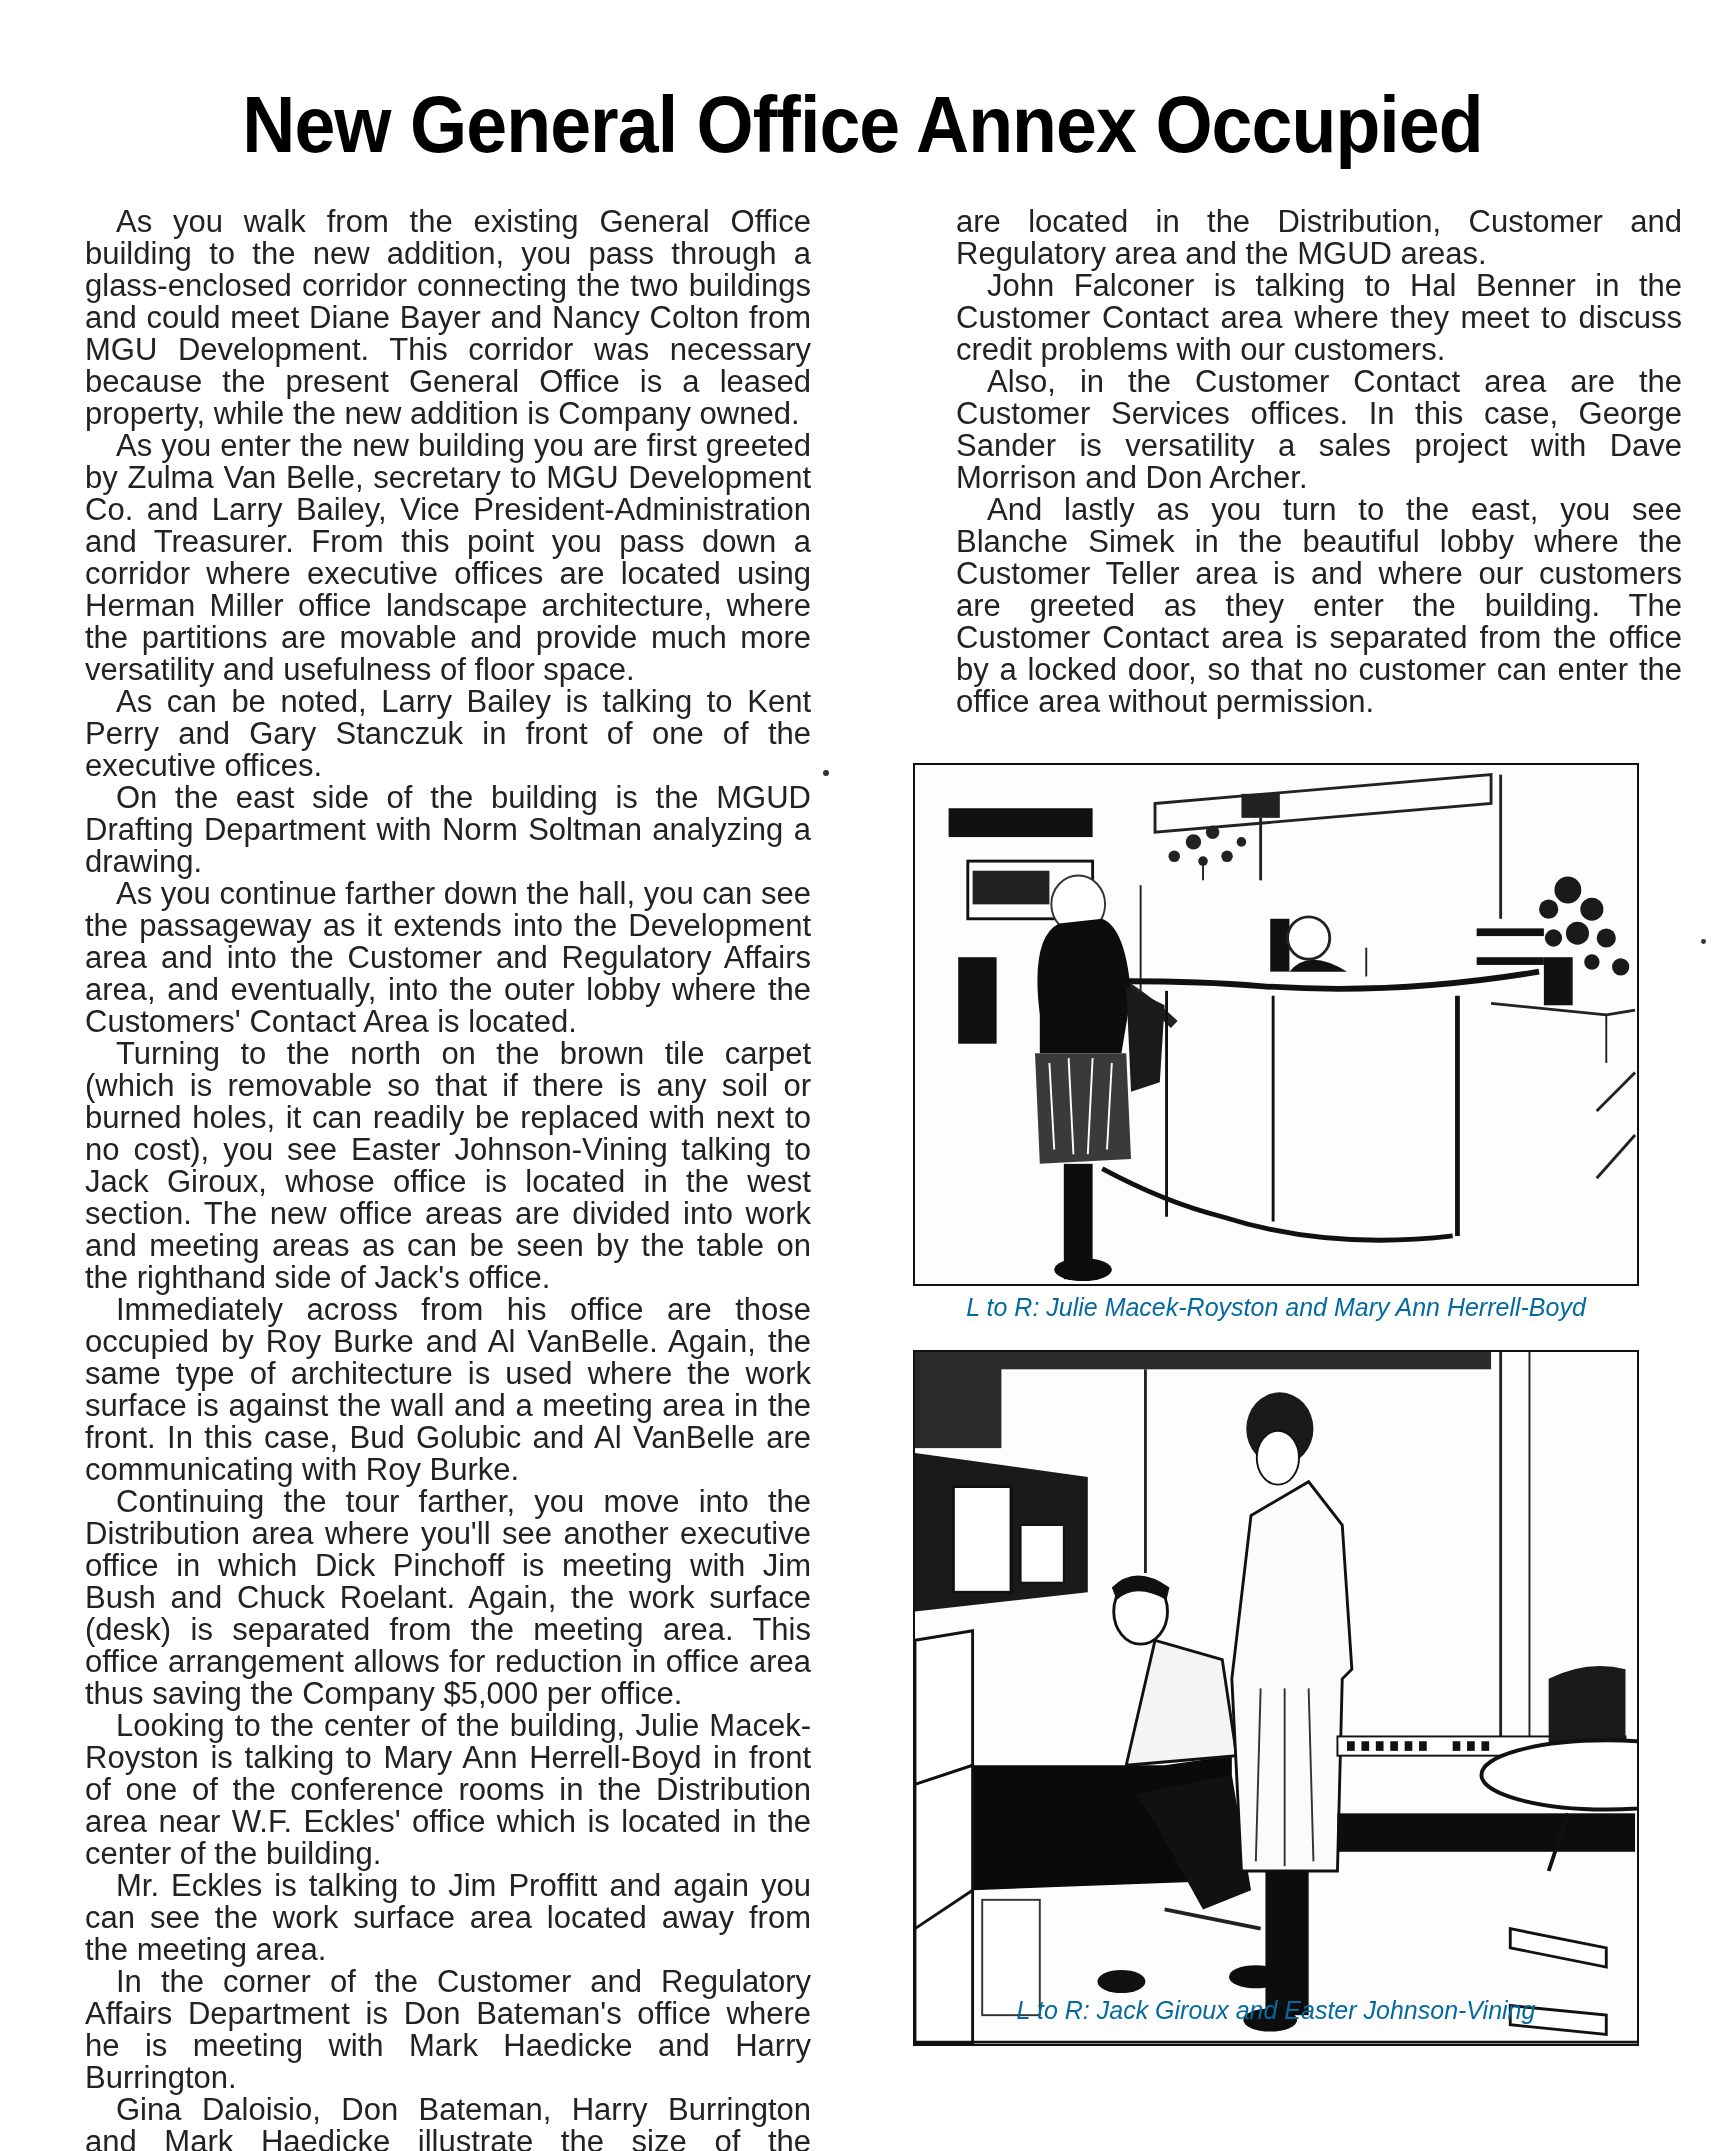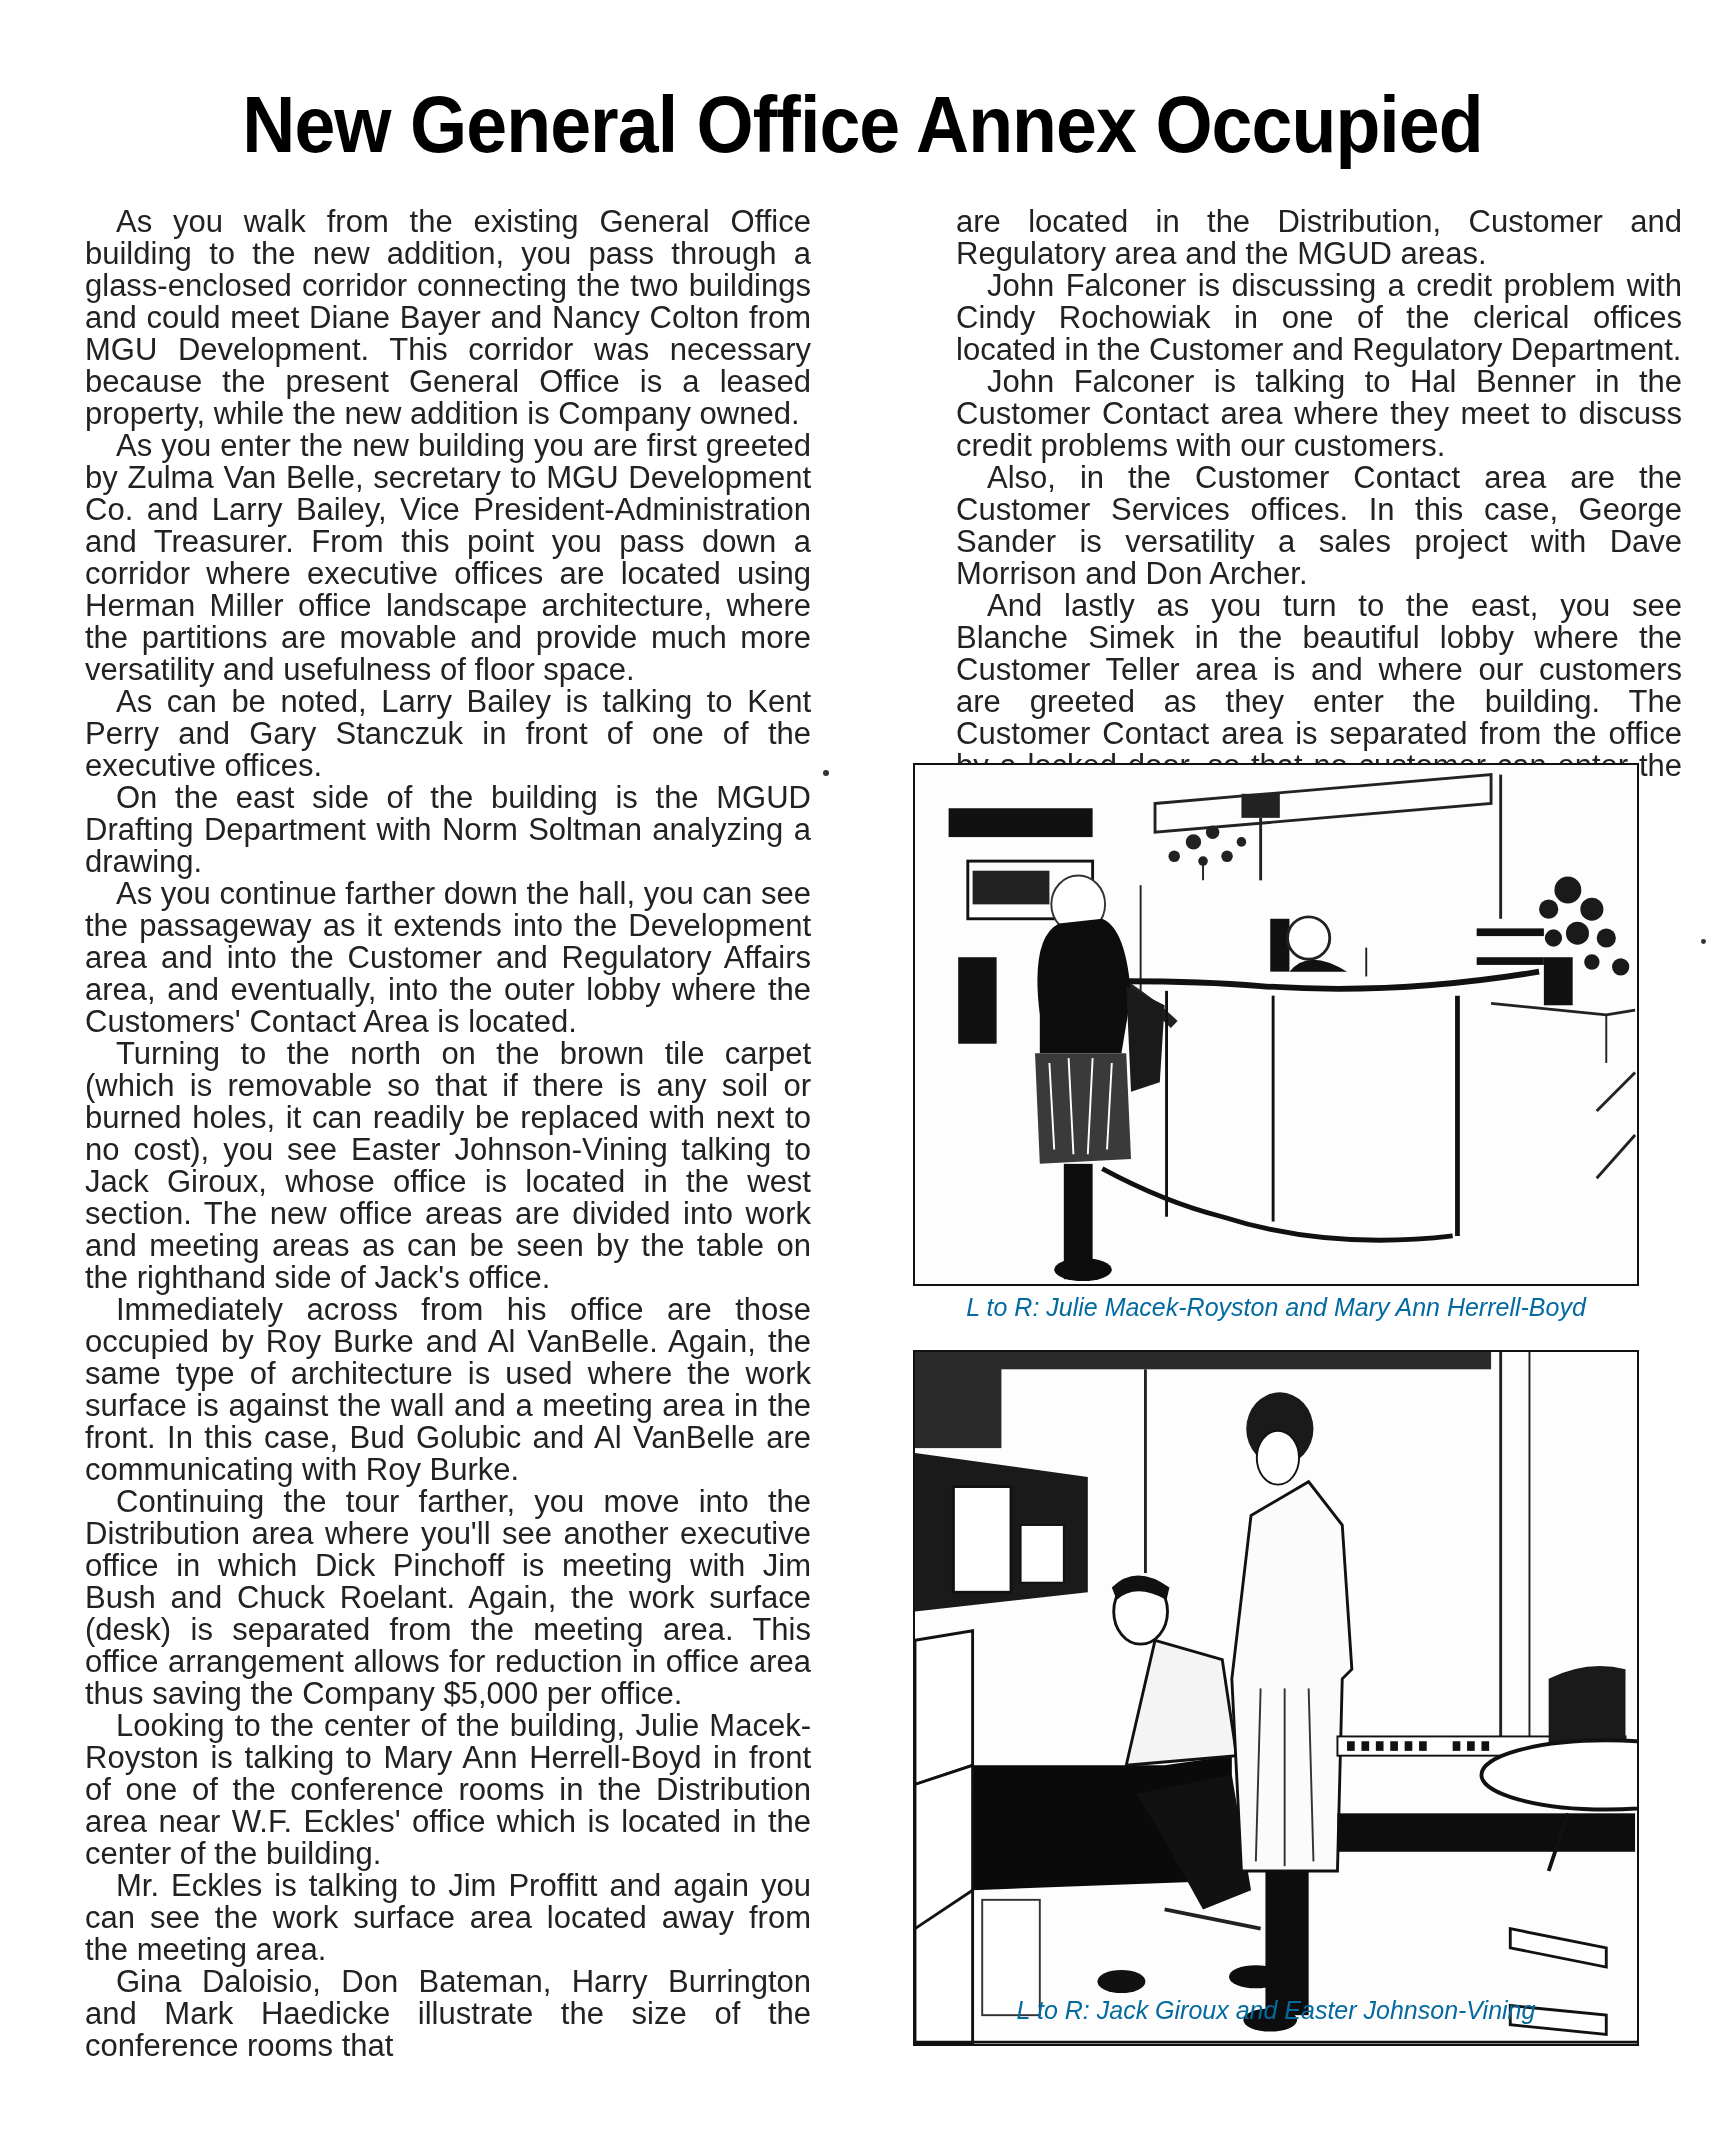--- a/index.html
+++ b/index.html
@@ -42,26 +42,26 @@
   <p>As you walk from the existing General Office building to the new addition, you pass through a glass-enclosed corridor connecting the two buildings and could meet Diane Bayer and Nancy Colton from MGU Development. This corridor was necessary because the present General Office is a leased property, while the new addition is Company owned.</p>
   <p>As you enter the new building you are first greeted by Zulma Van Belle, secretary to MGU Development Co. and Larry Bailey, Vice President-Administration and Treasurer. From this point you pass down a corridor where executive offices are located using Herman Miller office landscape architecture, where the partitions are movable and provide much more versatility and usefulness of floor space.</p>
   <p>As can be noted, Larry Bailey is talking to Kent Perry and Gary Stanczuk in front of one of the executive offices.</p>
   <p>On the east side of the building is the MGUD Drafting Department with Norm Soltman analyzing a drawing.</p>
   <p>As you continue farther down the hall, you can see the passageway as it extends into the Development area and into the Customer and Regulatory Affairs area, and eventually, into the outer lobby where the Customers' Contact Area is located.</p>
   <p>Turning to the north on the brown tile carpet (which is removable so that if there is any soil or burned holes, it can readily be replaced with next to no cost), you see Easter Johnson-Vining talking to Jack Giroux, whose office is located in the west section. The new office areas are divided into work and meeting areas as can be seen by the table on the righthand side of Jack's office.</p>
   <p>Immediately across from his office are those occupied by Roy Burke and Al VanBelle. Again, the same type of architecture is used where the work surface is against the wall and a meeting area in the front. In this case, Bud Golubic and Al VanBelle are communicating with Roy Burke.</p>
   <p>Continuing the tour farther, you move into the Distribution area where you'll see another executive office in which Dick Pinchoff is meeting with Jim Bush and Chuck Roelant. Again, the work surface (desk) is separated from the meeting area. This office arrangement allows for reduction in office area thus saving the Company $5,000 per office.</p>
   <p>Looking to the center of the building, Julie Macek-Royston is talking to Mary Ann Herrell-Boyd in front of one of the conference rooms in the Distribution area near W.F. Eckles' office which is located in the center of the building.</p>
   <p>Mr. Eckles is talking to Jim Proffitt and again you can see the work surface area located away from the meeting area.</p>
+  <p>In the corner of the Customer and Regulatory Affairs Department is Don Bateman's office where he is meeting with Mark Haedicke and Harry Burrington.</p>
   <p>Gina Daloisio, Don Bateman, Harry Burrington and Mark Haedicke illustrate the size of the conference rooms that</p>
 </div>
 
 <div class="col col-right">
   <p class="cont">are located in the Distribution, Customer and Regulatory area and the MGUD areas.</p>
-  <p>John Falconer is discussing a credit problem with Cindy Rochowiak in one of the clerical offices located in the Customer and Regulatory Department.</p>
   <p>John Falconer is talking to Hal Benner in the Customer Contact area where they meet to discuss credit problems with our customers.</p>
   <p>Also, in the Customer Contact area are the Customer Services offices. In this case, George Sander is versatility a sales project with Dave Morrison and Don Archer.</p>
   <p>And lastly as you turn to the east, you see Blanche Simek in the beautiful lobby where the Customer Teller area is and where our customers are greeted as they enter the building. The Customer Contact area is separated from the office by a locked door, so that no customer can enter the office area without permission.</p>
 </div>
 
 <div class="photo photo1">
   <svg viewBox="0 0 752 540" preserveAspectRatio="none">
     <rect x="0" y="0" width="752" height="540" fill="#fdfdfd"></rect>
 
     <path d="M250 40 L600 10 L600 40 L250 70 Z" fill="none" stroke="#222" stroke-width="3"></path>

